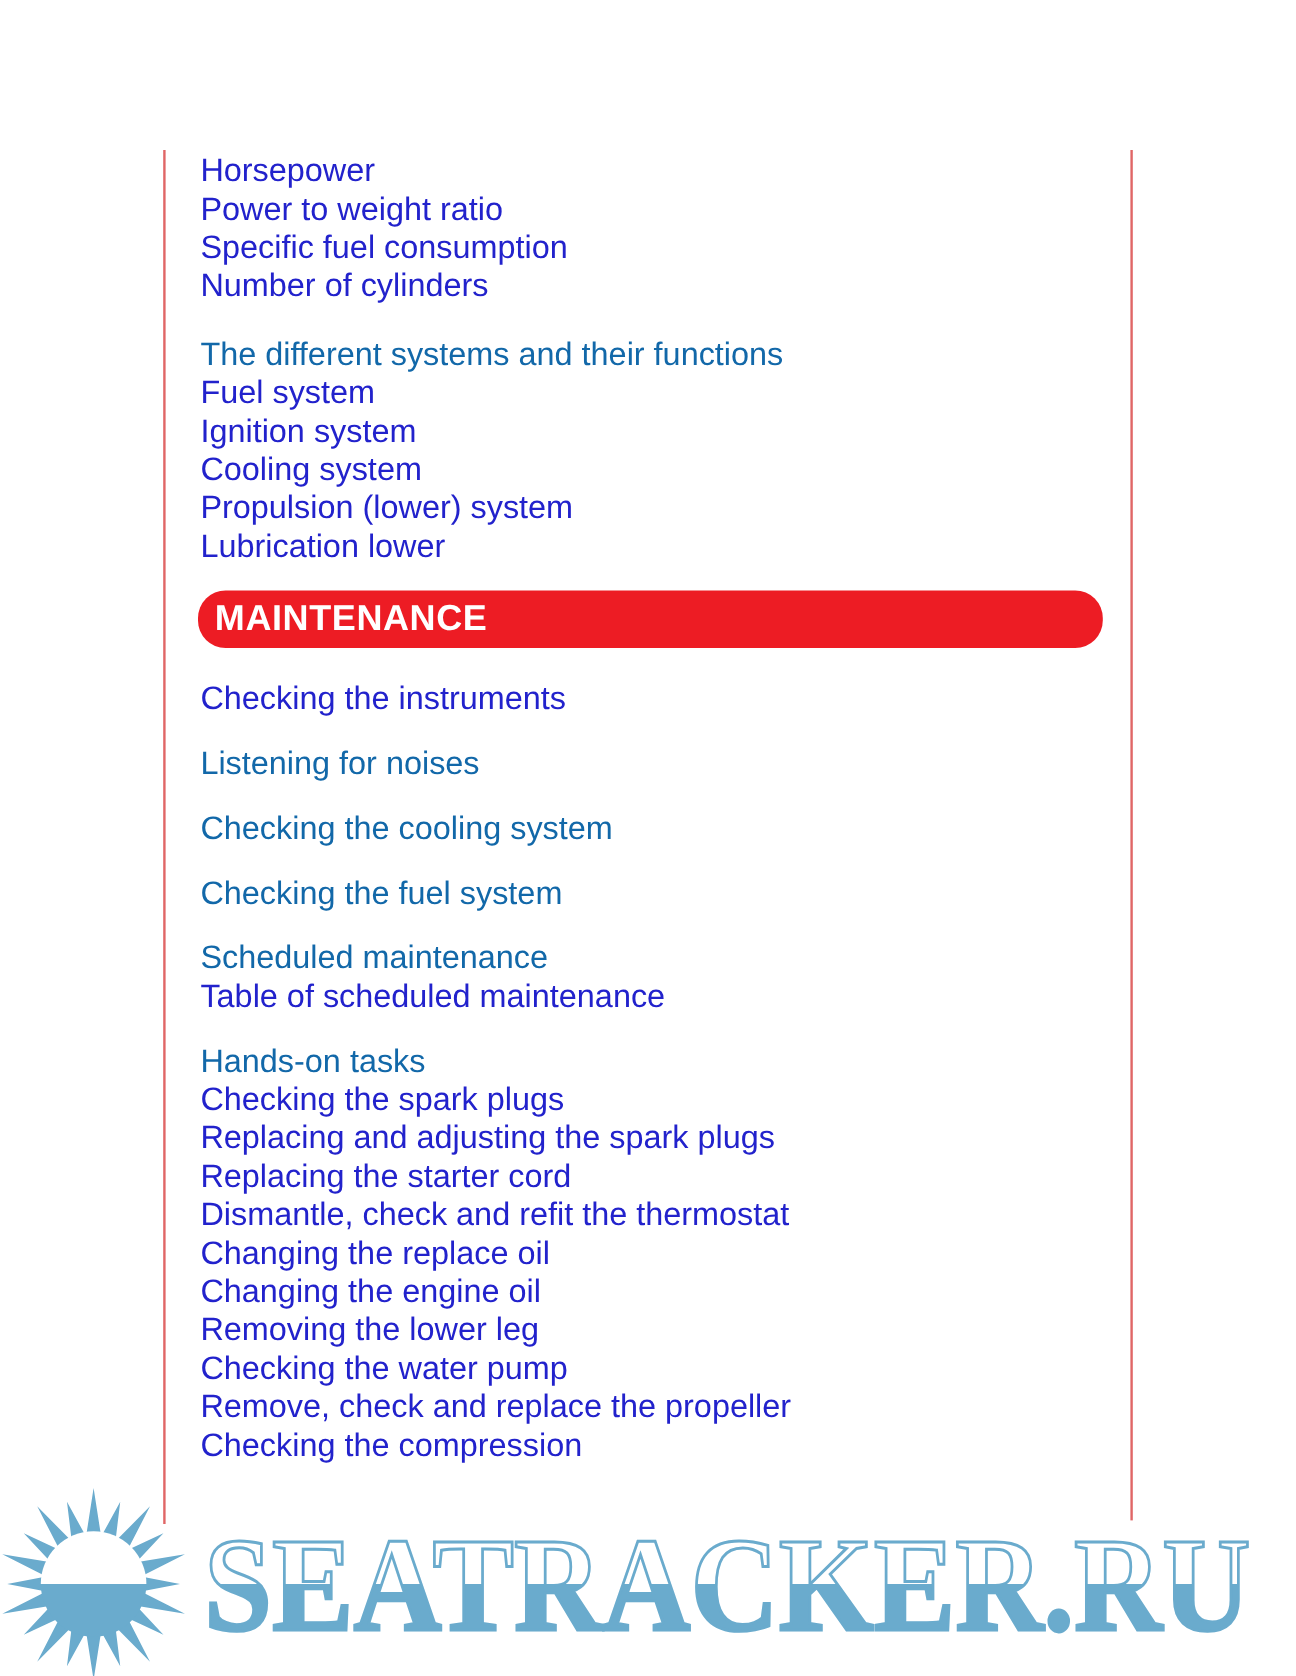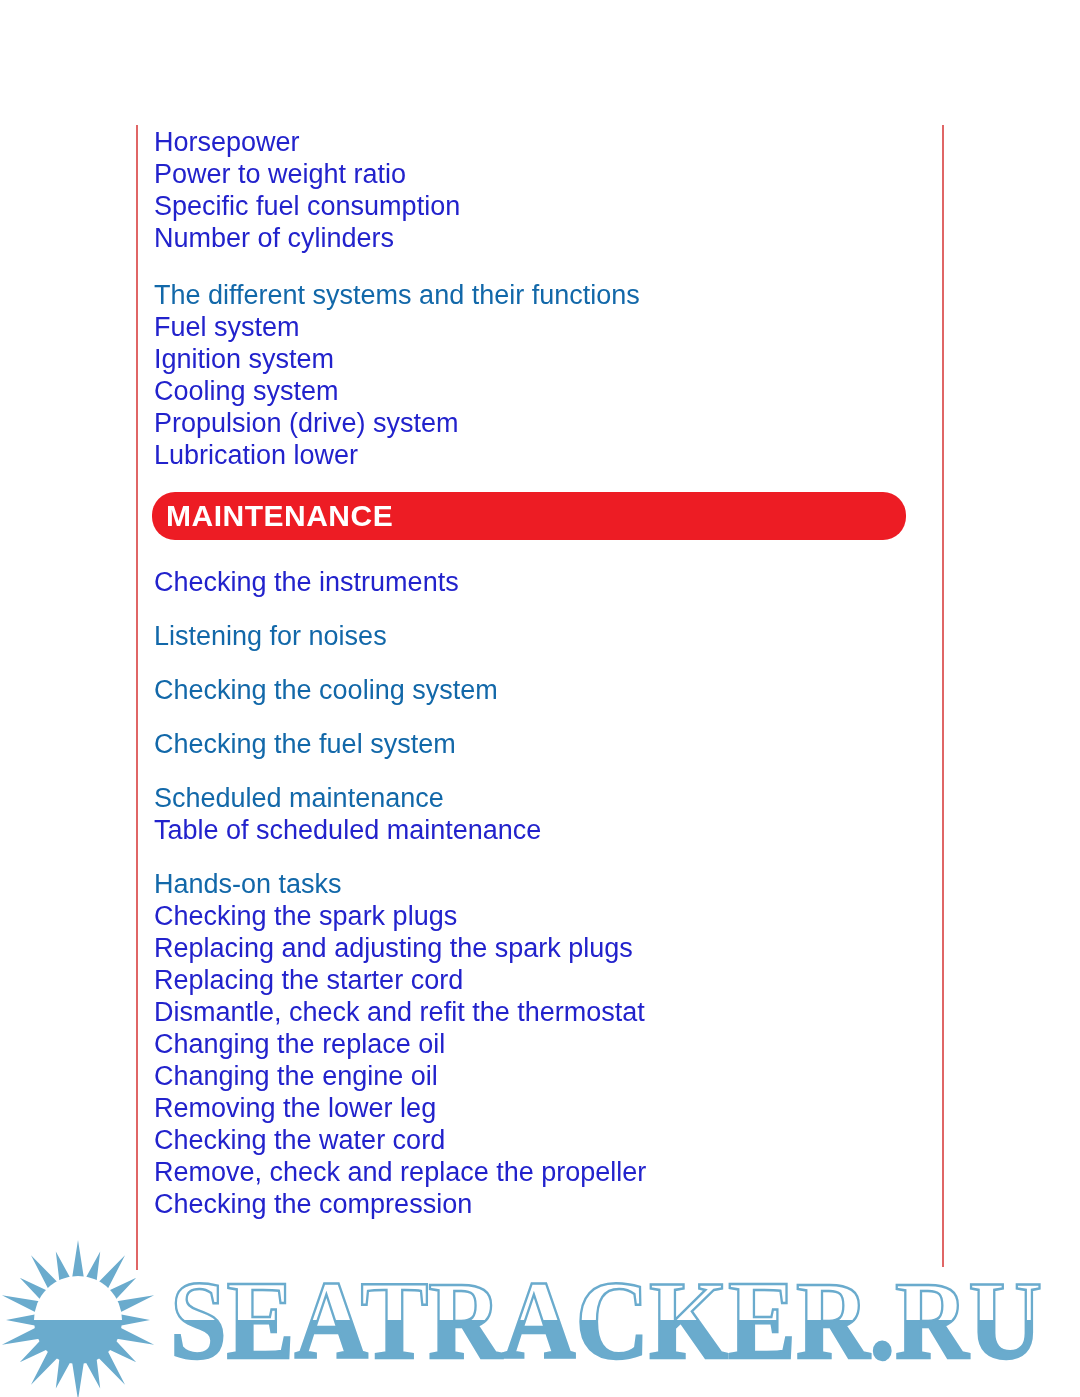--- a/index.html
+++ b/index.html
@@ -14,21 +14,21 @@
     position: absolute;
     top: 125px;
     width: 2px;
     background: #e06666;
   }
   .rule-left  { left: 136px; height: 1145px; }
   .rule-right { left: 942px; height: 1142px; }
 
   .content {
     position: absolute;
-    left: 154px; top: 126px;
+    left: 167px; top: 126px;
     width: 754px;
     font-size: 27px;
     line-height: 32px;
     color: #2222cc;
   }
   .group { margin: 0 0 22px 0; }
   .group-intro { margin-bottom: 25px; }
   .group-systems { margin-bottom: 21px; }
 
   .toc-link { color: #2222cc; cursor: pointer; }
@@ -81,21 +81,21 @@
       <div class="toc-link">Specific fuel consumption</div>
       <div class="toc-link">Number of cylinders</div>
     </div>
 
   <div class="group group-systems">
     <div class="heading">The different systems and their functions</div>
     <div>
         <div class="toc-link">Fuel system</div>
         <div class="toc-link">Ignition system</div>
         <div class="toc-link">Cooling system</div>
-        <div class="toc-link">Propulsion (drive) system</div>
+        <div class="toc-link">Propulsion (lower) system</div>
         <div class="toc-link">Lubrication lower</div>
       </div>
   </div>
 
   <div class="banner">
     <span class="banner-text">MAINTENANCE</span>
   </div>
 
   <div>
       <div class="group">
@@ -124,21 +124,21 @@
       <div class="group">
       <div class="heading sec-heading">Hands-on tasks</div>
       <div class="sec-items">
           <div class="toc-link">Checking the spark plugs</div>
           <div class="toc-link">Replacing and adjusting the spark plugs</div>
           <div class="toc-link">Replacing the starter cord</div>
           <div class="toc-link">Dismantle, check and refit the thermostat</div>
           <div class="toc-link">Changing the replace oil</div>
           <div class="toc-link">Changing the engine oil</div>
           <div class="toc-link">Removing the lower leg</div>
-          <div class="toc-link">Checking the water cord</div>
+          <div class="toc-link">Checking the water pump</div>
           <div class="toc-link">Remove, check and replace the propeller</div>
           <div class="toc-link">Checking the compression</div>
         </div>
     </div>
     </div>
 
 </div>
 
 <svg class="sun-svg" viewBox="0 0 164 164" xmlns="http://www.w3.org/2000/svg">
   <polygon id="sun-rays" fill="#6aabcd" points="82.0,2.0 88.3,42.5 104.2,13.5 100.2,46.4 129.0,17.3 110.3,53.7 140.2,39.7 117.6,63.8 158.1,57.3 121.5,75.7 154.0,82.0 121.5,88.3 158.1,106.7 117.6,100.2 140.2,124.3 110.3,110.3 129.0,146.7 100.2,117.6 104.2,150.5 88.3,121.5 82.0,162.0 75.7,121.5 59.8,150.5 63.8,117.6 35.0,146.7 53.7,110.3 23.8,124.3 46.4,100.2 5.9,106.7 42.5,88.3 10.0,82.0 42.5,75.7 5.9,57.3 46.4,63.8 23.8,39.7 53.7,53.7 35.0,17.3 63.8,46.4 59.8,13.5 75.7,42.5"></polygon>

